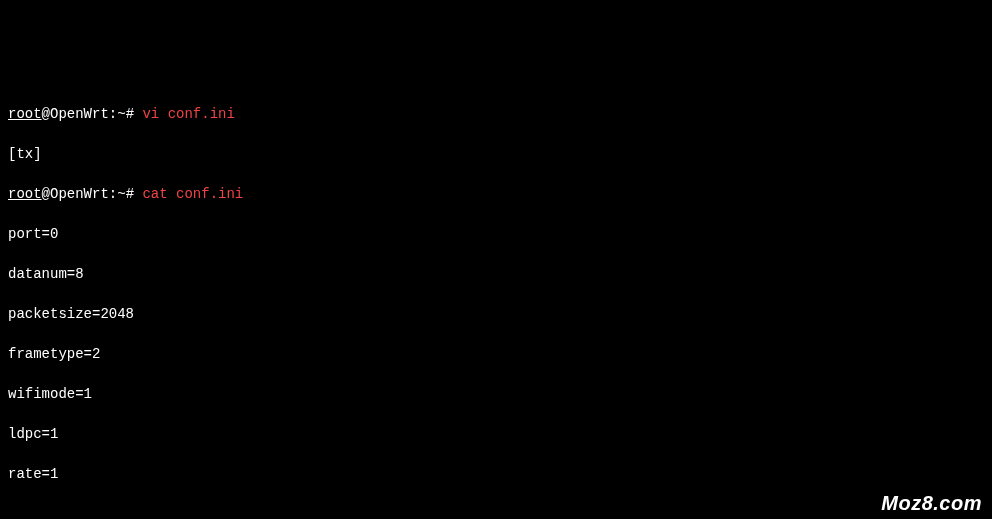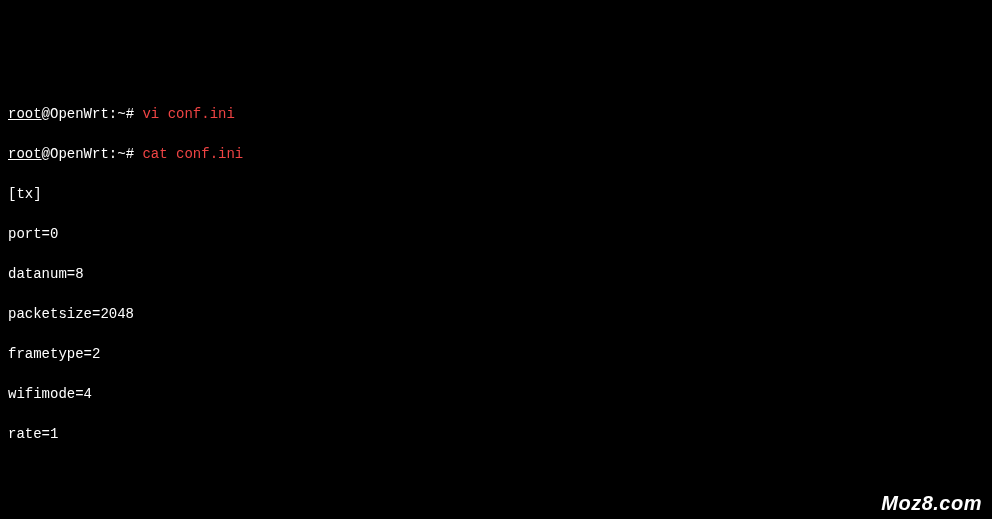--- a/index.html
+++ b/index.html
@@ -32,27 +32,28 @@
       letter-spacing: 0.5px;
     }
   </style>
 </head>
 <body>
 
 
 
 <div>
 <span class="line"><span class="prompt-user">root</span><span>@</span><span>OpenWrt</span><span>:</span><span>~</span><span># </span><span class="cmd">vi conf.ini</span></span>
+<span class="line output">[tx]</span>
 <span class="line"><span class="prompt-user">root</span><span>@</span><span>OpenWrt</span><span>:</span><span>~</span><span># </span><span class="cmd">cat conf.ini</span></span>
-<span class="line output">[tx]</span>
 <span class="line output">port=0</span>
 <span class="line output">datanum=8</span>
 <span class="line output">packetsize=2048</span>
 <span class="line output">frametype=2</span>
-<span class="line output">wifimode=4</span>
+<span class="line output">wifimode=1</span>
+<span class="line output">ldpc=1</span>
 <span class="line output">rate=1</span>
 
 
 
 
 
 
 
 
 

